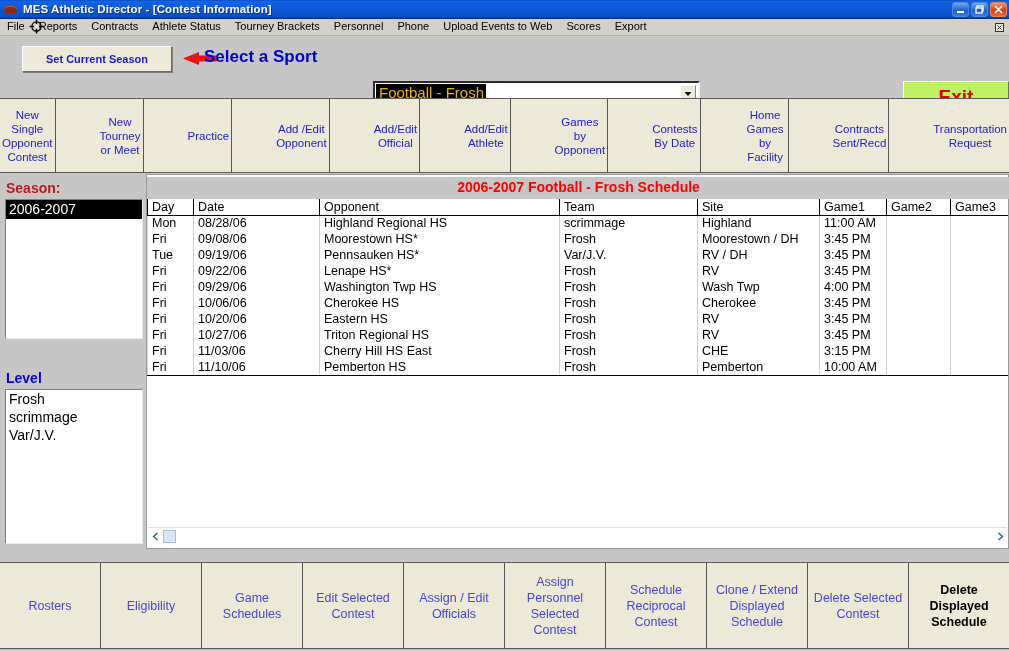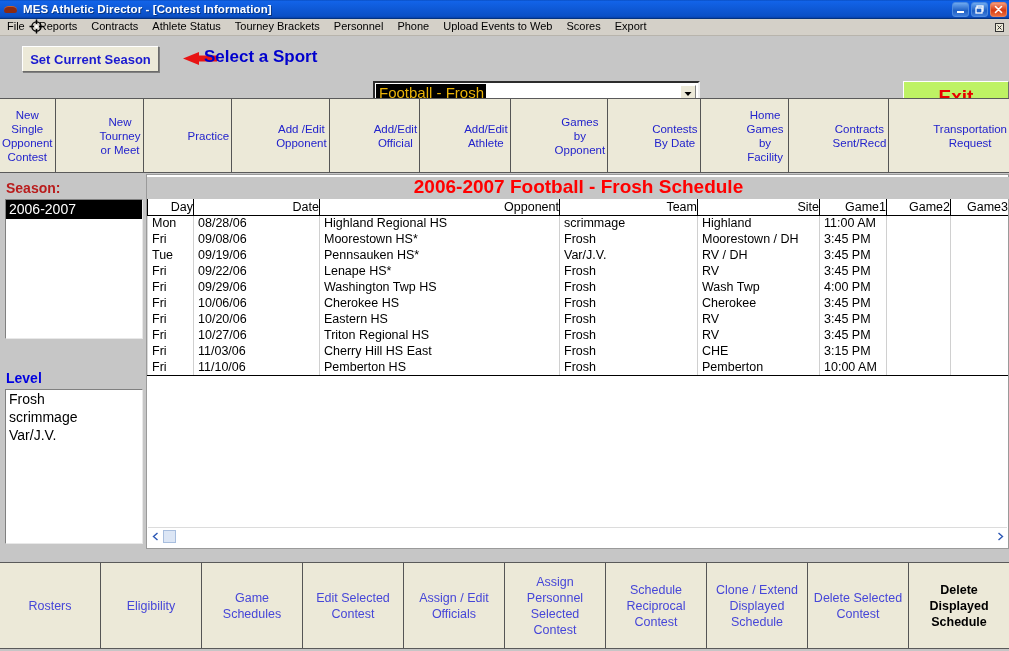--- a/index.html
+++ b/index.html
@@ -76,26 +76,26 @@
     display:flex; align-items:center; justify-content:center;
     cursor: pointer;
   }
 
   
   .toolstrip {
     position: absolute; left: 0; top: 36px; width: 1009px; height: 59px;
     background: #c6c6c6;
   }
   .btn-season {
-    position: absolute; left: 22px; top: 10px; width: 137px; height: 26px;
+    position: absolute; left: 22px; top: 10px; width: 150px; height: 26px;
     background: #ece9d8;
     border: 1px solid #6b6b6b;
     border-top-color: #ffffff; border-left-color: #ffffff;
     box-shadow: 1px 1px 0 #808080;
-    color: #1a1ad0; font-size: 13px; font-weight: bold;
+    color: #1a1ad0; font-size: 11px; font-weight: bold;
     display: flex; align-items: center; justify-content: center;
     cursor: pointer;
   }
   .arrow-season {
     position: absolute; left: 163px; top: 14px; width: 54px; height: 17px;
   }
   .select-sport-label {
     position: absolute; left: 204px; top: 11px;
     color: #0000cd; font-size: 17px; font-weight: bold;
     white-space: nowrap;
@@ -200,37 +200,37 @@
 
   
   .gridpanel {
     position: absolute; left: 146px; top: 0px; width: 863px; height: 375px;
     background: #ffffff;
     border: 1px solid #9a9a9a;
   }
   .grid-title {
     position: absolute; left: 0; top: 2px; width: 863px;
     text-align: center;
-    color: #ff0000; font-size: 19px; font-weight: bold;
+    color: #ff0000; font-size: 14px; font-weight: bold;
     background: #c6c6c6;
     height: 22px; line-height: 20px;
   }
   .grid-scroll {
     position: absolute; left: 0; top: 24px; width: 861px; height: 326px;
     background: #ffffff; overflow: hidden;
   }
   table.grid {
     border-collapse: collapse;
     width: 861px;
     table-layout: fixed;
     font-size: 12.5px;
   }
   table.grid th {
     font-weight: normal;
-    text-align: right;
+    text-align: left;
     background: #ffffff;
     border-right: 1px solid #000;
     border-bottom: 1px solid #000;
     padding: 0 0 0 4px;
     height: 16px;
     font-size: 12.5px;
     white-space: nowrap;
     overflow: hidden;
   }
   table.grid th:first-child { border-left: 1px solid #000; }

